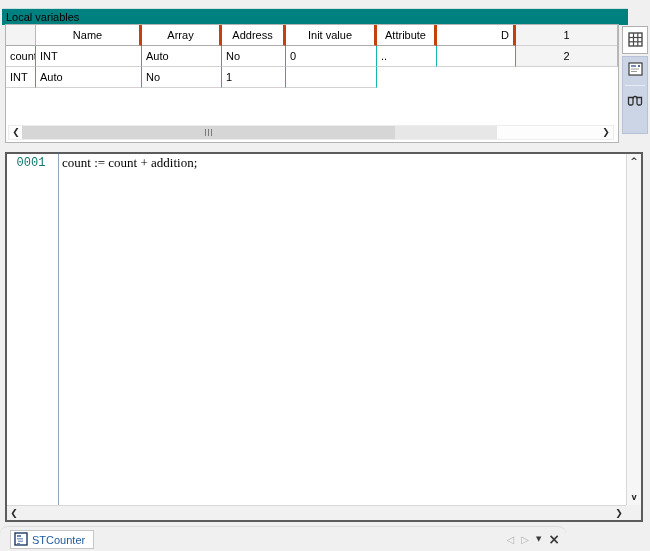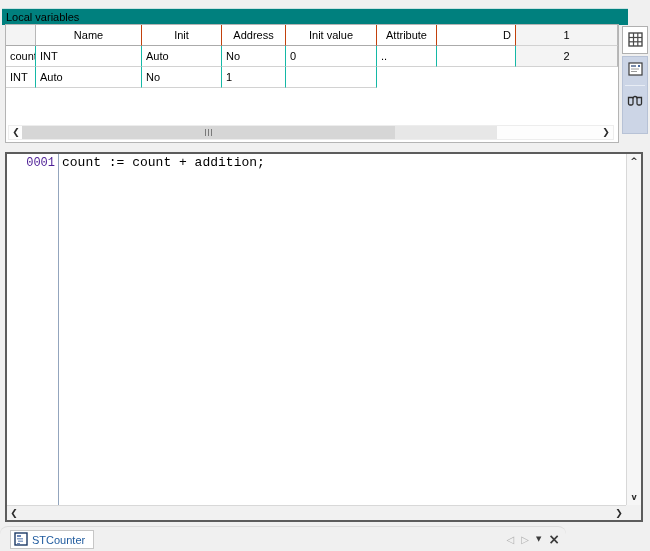--- a/index.html
+++ b/index.html
@@ -31,21 +31,21 @@
     display:grid;
     grid-template-columns:30px 106px 80px 64px 91px 60px 79px 1fr;
     width:100%;
   }
   .cell {
     height:21px; line-height:20px;
     border-right:1px solid #14b8a6; border-bottom:1px solid #d2d2d2;
     padding:0 4px; white-space:nowrap; overflow:hidden;
     background:#fff;
   }
-  .cell.hdr { text-align:center; border-bottom:1px solid #ababab; border-right:1px solid #c2410c; }
+  .cell.hdr { text-align:center; border-bottom:1px solid #ababab; border-right:3px solid #c2410c; }
   .cell.hdr-doc { text-align:right; }
   .cell.rownum { text-align:center; background:#f4f4f4; border-right:1px solid #b8b8b8; }
 
   
   .tbl-hscroll {
     position:absolute; left:2px; right:4px; bottom:2px; height:15px;
     background:#fdfdfd; border:1px solid #ededed;
   }
   .sb-btn {
     position:absolute; top:0; width:14px; height:13px;
@@ -81,28 +81,28 @@
   
   .editor-panel {
     position:absolute; left:5px; top:152px; width:638px; height:370px;
     background:#fff; border:2px solid #5c5c5c;
   }
   .gutter {
     position:absolute; left:0; top:0; bottom:15px; width:52px; background:#fff;
     border-right:1px solid #93a5bd;
   }
   .lineno {
-    font-family:"Liberation Mono", monospace; font-size:12px; color:#4c1d95;
-    text-align:right; padding:2px 3px 0 0; line-height:15px;
+    font-family:"Liberation Mono", monospace; font-size:12px; color:#0f766e;
+    text-align:center; padding:2px 3px 0 0; line-height:15px;
   }
   .code-area {
     position:absolute; left:53px; top:0; right:15px; bottom:15px; overflow:hidden;
     font-family:"Liberation Mono", monospace; font-size:13px; color:#000;
   }
-  .code-line { line-height:17px; padding-left:2px; white-space:pre; }
+  .code-line { line-height:17px; padding-left:2px; white-space:pre;font-family:Liberation Serif, serif; }
 
   .ed-vscroll {
     position:absolute; top:0; right:0; bottom:15px; width:15px;
     background:#f6f6f6; border-left:1px solid #d8d8d8;
   }
   .ed-vscroll .sb-btn { left:0; width:14px; }
   .ed-vscroll .v-top { top:1px; }
   .ed-vscroll .v-bottom { top:auto; bottom:1px; font-size:8px; }
   .ed-hscroll {
     position:absolute; left:0; right:15px; bottom:0; height:15px;
@@ -138,21 +138,21 @@
 
   <div class="panel-title">
     <span>Local variables</span>
   </div>
 
   <div class="table-panel">
     <div class="var-grid">
 
       <div class="cell hdr rownum"></div>
       <div class="cell hdr">Name</div>
-      <div class="cell hdr">Init</div>
+      <div class="cell hdr">Array</div>
       <div class="cell hdr">Address</div>
       <div class="cell hdr">Init value</div>
       <div class="cell hdr">Attribute</div>
       <div class="cell hdr hdr-doc">D</div>
 
       <div class="cell rownum">1</div>
       <div class="cell">count</div>
       <div class="cell">INT</div>
       <div class="cell">Auto</div>
       <div class="cell">No</div>

